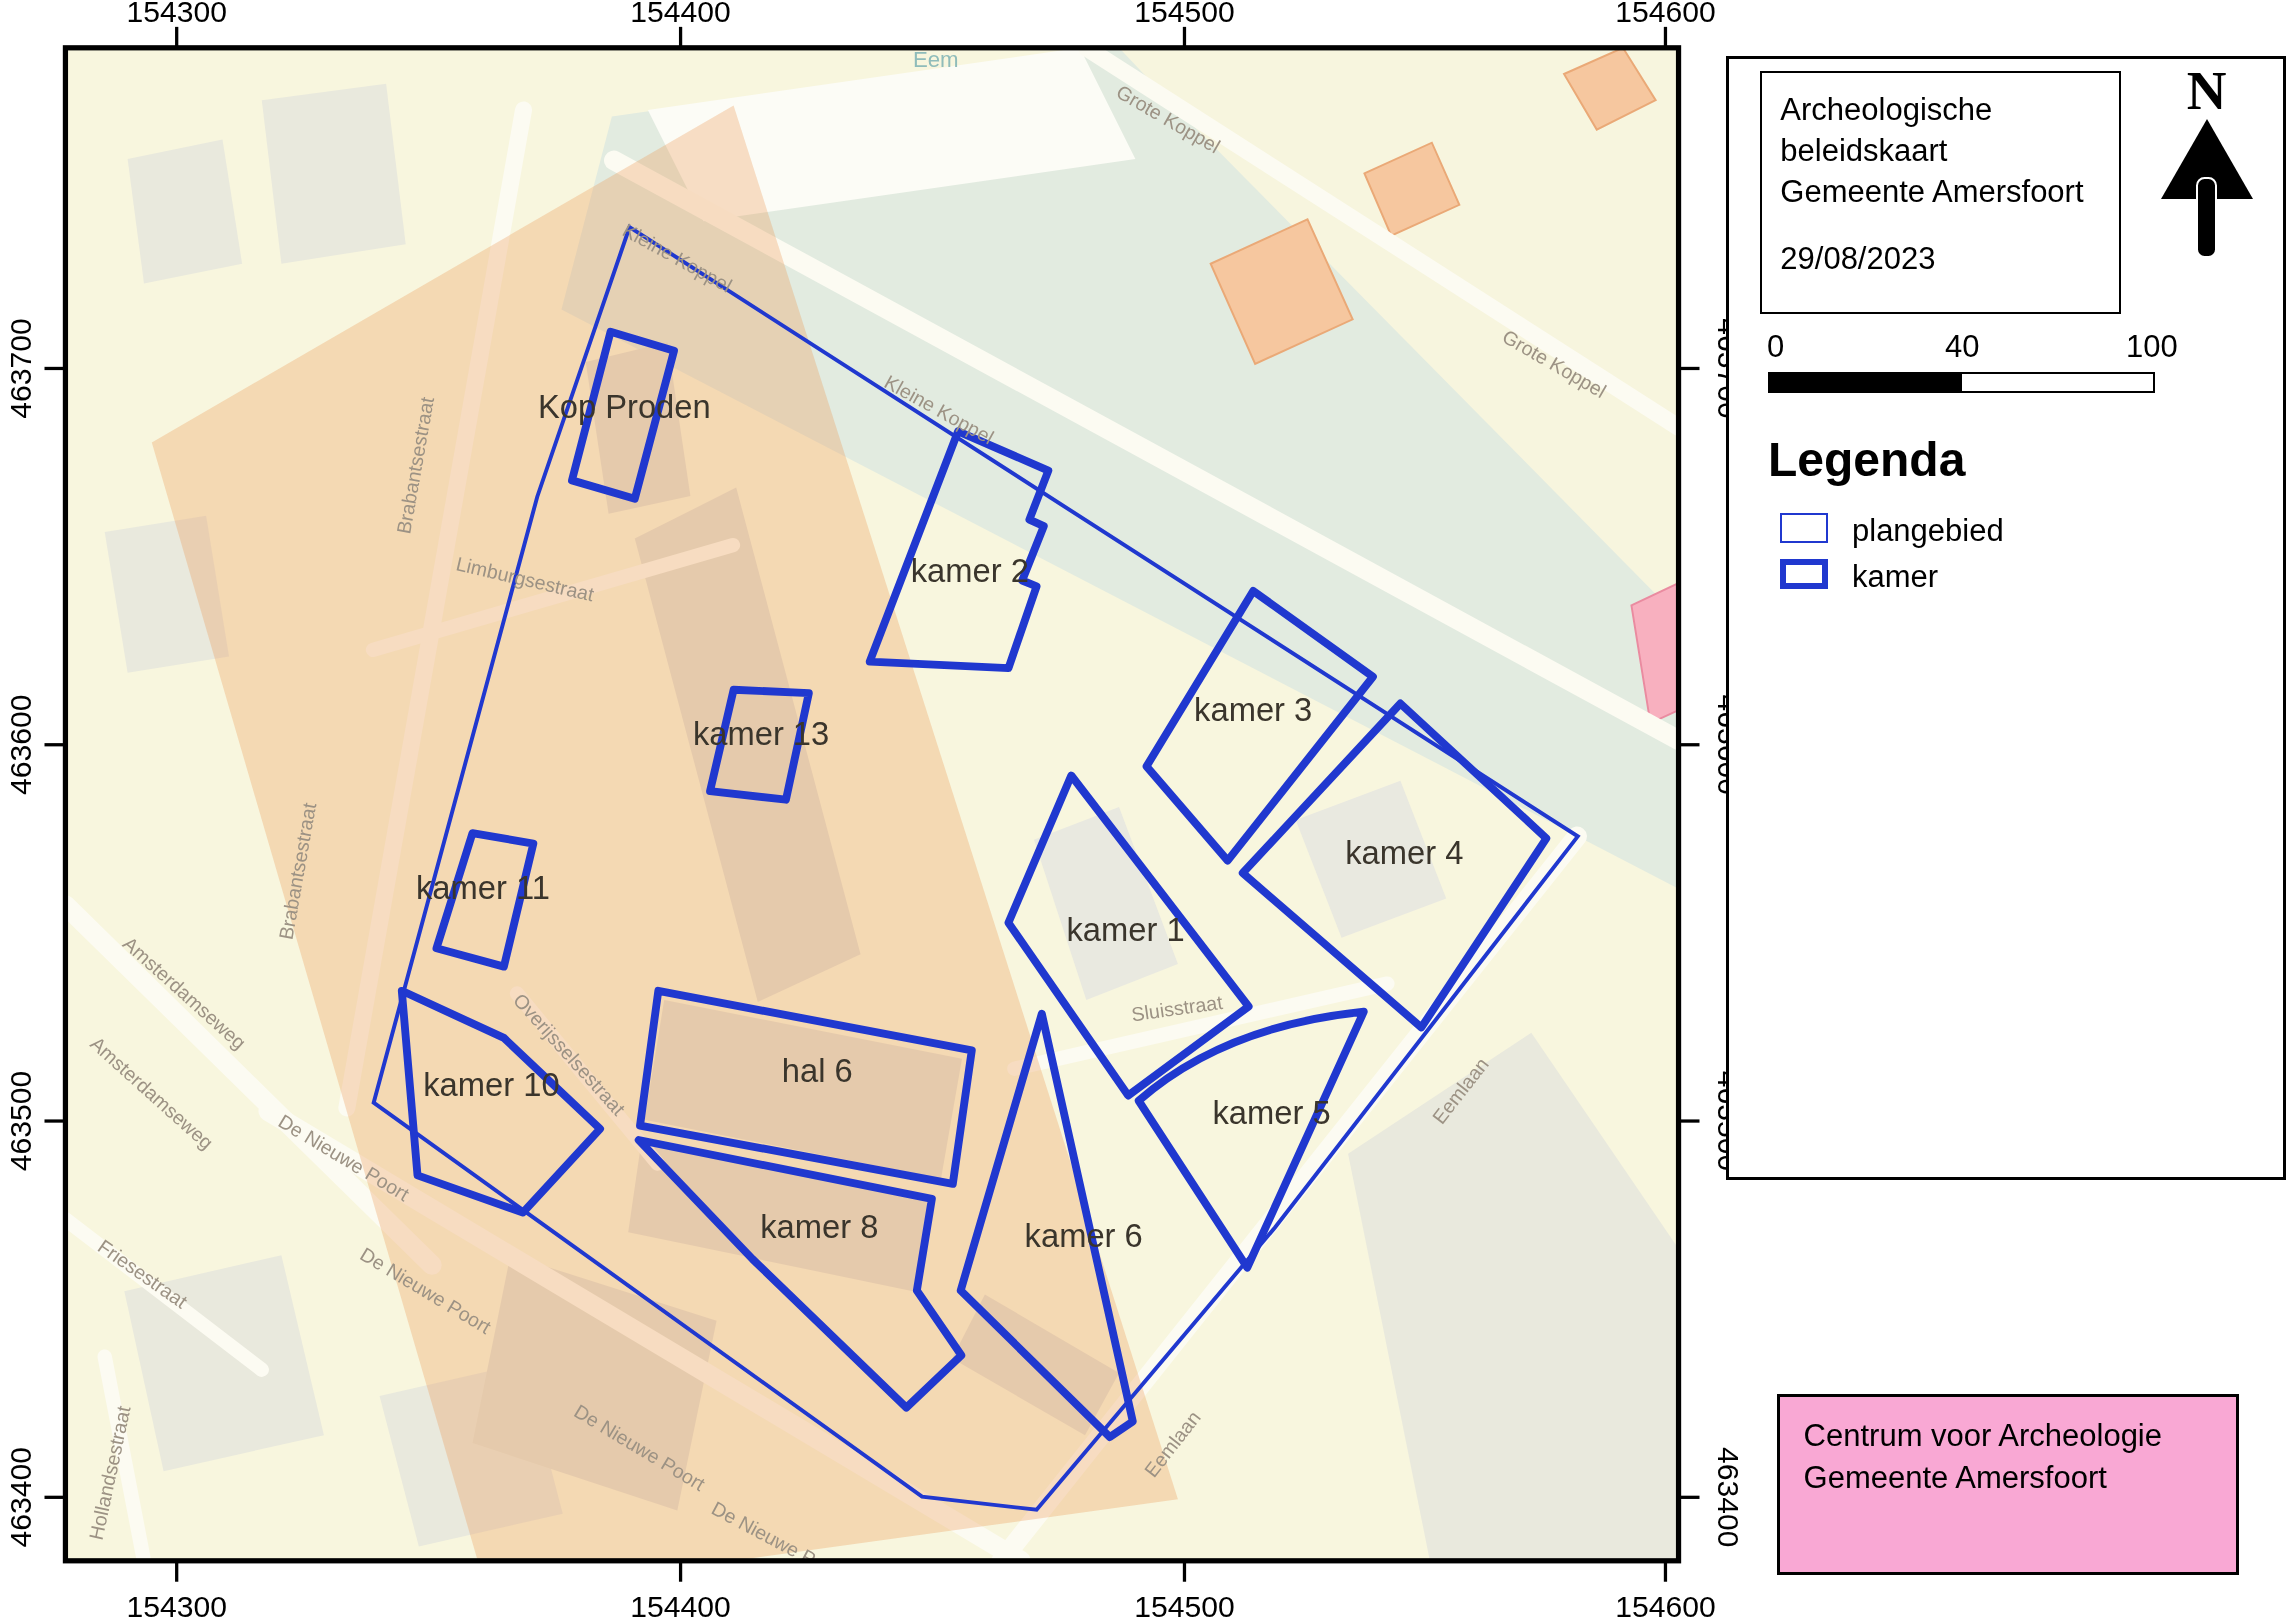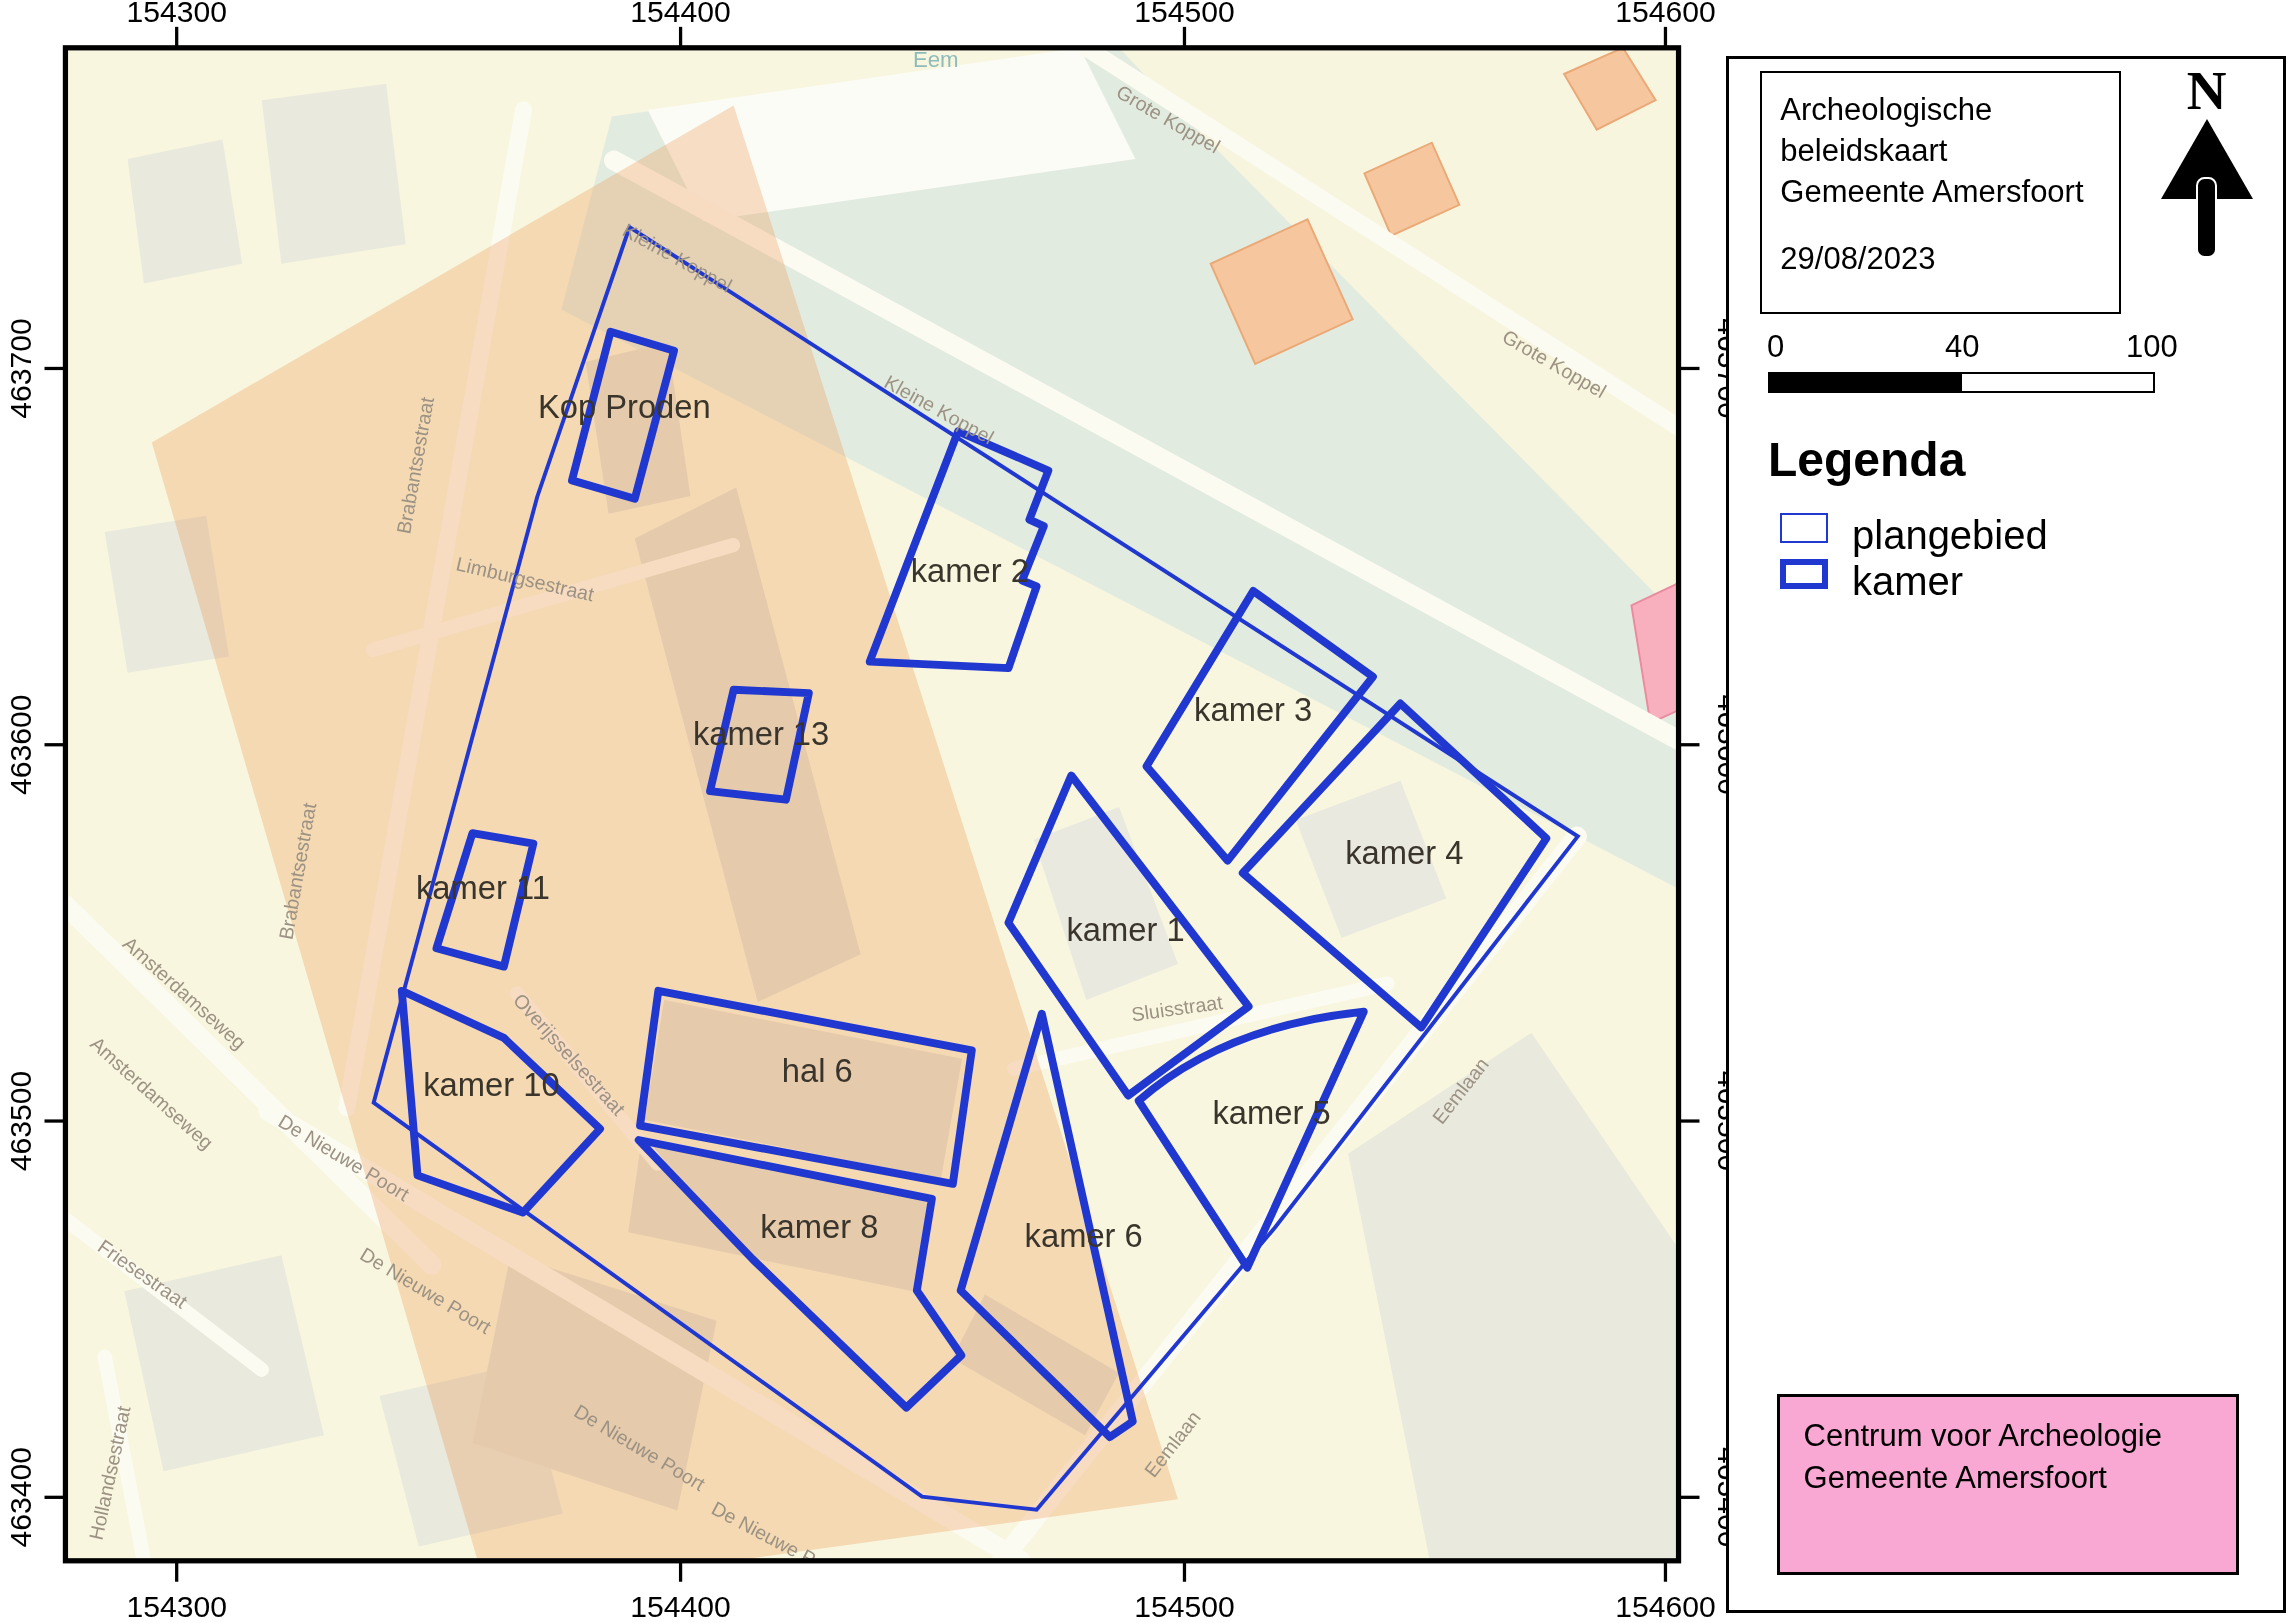--- a/index.html
+++ b/index.html
@@ -1,20 +1,20 @@
 <!DOCTYPE html>
 <html style="font-size:10.5px"><head>
 <meta charset="utf-8">
 <style>
   html,body{margin:0;padding:0;background:#ffffff;}
   body{width:2295px;height:1623px;position:relative;overflow:hidden;
        font-family:"Liberation Sans","DejaVu Sans",sans-serif;color:#000;}
   #map-svg{position:absolute;left:0;top:0;width:2295px;height:1623px;}
   
-  .panel{position:absolute;left:1726px;top:56px;width:560px;height:1557px;
+  .panel{position:absolute;left:1726px;top:56px;width:560px;height:1124px;
          background:#ffffff;border:3.3px solid #000;box-sizing:border-box;}
   .title-box{position:absolute;left:31px;top:11.8px;width:361px;height:243px;
              border:2.6px solid #000;box-sizing:border-box;padding:17px 18.3px;
              font-size:31px;line-height:1.32;}
   .title-box .date{margin-top:26px;}
   .north{position:absolute;left:425px;top:3.9px;width:105px;text-align:center;}
   .north .n-letter{font-family:"Liberation Serif","DejaVu Serif",serif;
                    font-weight:bold;font-size:55px;line-height:1;}
   .north .tri{width:0;height:0;margin:1.3px auto 0;
               border-left:46px solid transparent;border-right:46px solid transparent;
@@ -27,21 +27,21 @@
   .scale-labels .s100{position:absolute;left:359px;}
   .scale-bar{position:absolute;left:39px;top:313px;width:387px;height:21px;
              border:2px solid #000;box-sizing:border-box;background:#fff;}
   .scale-bar .half{position:absolute;left:0;top:0;width:50%;height:100%;background:#000;}
   .legend-title{position:absolute;left:39px;top:373px;font-size:48px;font-weight:bold;}
   .legend-row{position:absolute;left:39px;height:37px;}
   .legend-row .swatch{position:absolute;left:11.8px;top:1.3px;width:48px;height:30px;
                       box-sizing:border-box;background:#fff;}
   .swatch.thin{border:2.6px solid #2038cf;}
   .swatch.thick{border:6.5px solid #2038cf;}
-  .legend-row .lab{position:absolute;left:84px;top:1.3px;font-size:40px;}
+  .legend-row .lab{position:absolute;left:84px;top:1.3px;font-size:31px;}
   .row-plangebied{top:453px;}
   .row-kamers{top:499px;}
   .contact-box{position:absolute;left:48px;top:1335px;width:462px;height:181px;
                background:#f9a8d4;border:3.3px solid #000;box-sizing:border-box;
                padding:18.3px 23.6px;font-size:31px;line-height:1.34;}
 </style>
 </head>
 <body>
 
 <svg id="map-svg" viewBox="0 0 3507 2480" xmlns="http://www.w3.org/2000/svg">

